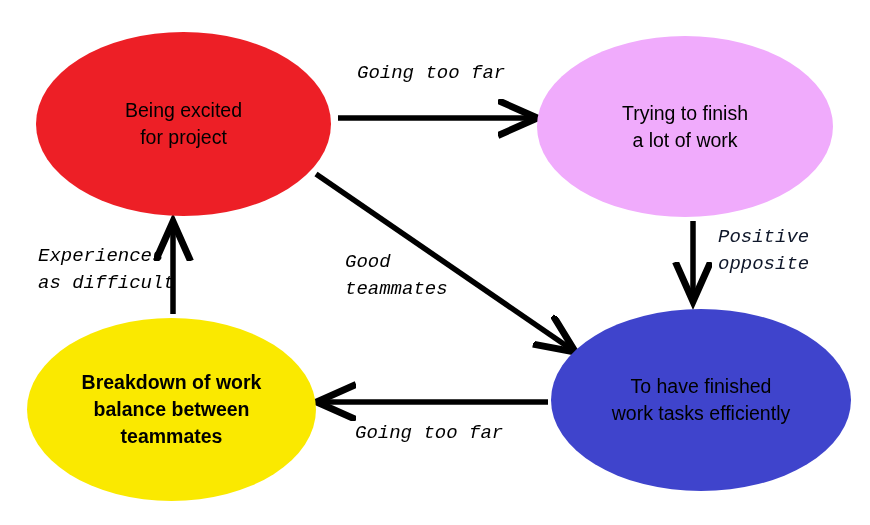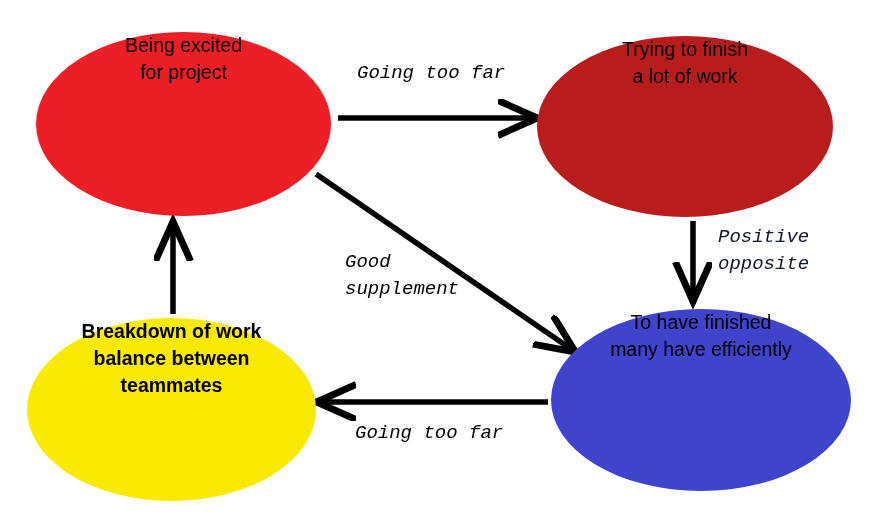--- a/index.html
+++ b/index.html
@@ -18,21 +18,21 @@
   #edges {
     position: absolute;
     left: 0;
     top: 0;
     width: 870px;
     height: 525px;
   }
   .node {
     position: absolute;
     display: flex;
-    align-items: flex-start;
+    align-items: center;
     justify-content: center;
     border-radius: 50%;
     text-align: center;
     color: #000000;
     font-size: 19.5px;
     line-height: 1.38;
     z-index: 3;
   }
   .node-label {
     display: block;
@@ -81,40 +81,42 @@
     <g>
       <line x1="173" y1="314" x2="173" y2="227" stroke="#000000" stroke-width="5.5" marker-end="url(#ah)"></line>
     </g>
   </svg>
 
   <div class="node" style="left: 36px; top: 32px; width: 295px; height: 184px; background: rgb(237, 31, 38);">
     <span class="node-label">Being excited
 for project</span>
   </div>
 
-  <div class="node" style="left: 537px; top: 36px; width: 296px; height: 181px; background: #b91c1c;">
+  <div class="node" style="left: 537px; top: 36px; width: 296px; height: 181px; background: #f0abfc;">
     <span class="node-label">Trying to finish
 a lot of work</span>
   </div>
 
   <div class="node" style="left: 27px; top: 318px; width: 289px; height: 183px; background: rgb(250, 233, 0); font-weight: bold;">
     <span class="node-label">Breakdown of work
 balance between
 teammates</span>
   </div>
 
   <div class="node" style="left: 551px; top: 309px; width: 300px; height: 182px; background: rgb(63, 68, 204);">
     <span class="node-label">To have finished
-many have efficiently</span>
+work tasks efficiently</span>
   </div>
 
   <div class="edge-label" style="left: 357px; top: 60px; color: rgb(0, 0, 0);">Going too far</div>
 
   <div class="edge-label" style="left: 718px; top: 224px; color: #0f172a;">Positive
 opposite</div>
 
   <div class="edge-label" style="left: 345px; top: 249px; color: rgb(0, 0, 0);">Good
-supplement</div>
+teammates</div>
 
   <div class="edge-label" style="left: 355px; top: 420px; color: rgb(0, 0, 0);">Going too far</div>
 
+  <div class="edge-label" style="left: 38px; top: 243px; color: rgb(0, 0, 0);">Experiences
+as difficult</div>
 
 </div>
 
 </body></html>

